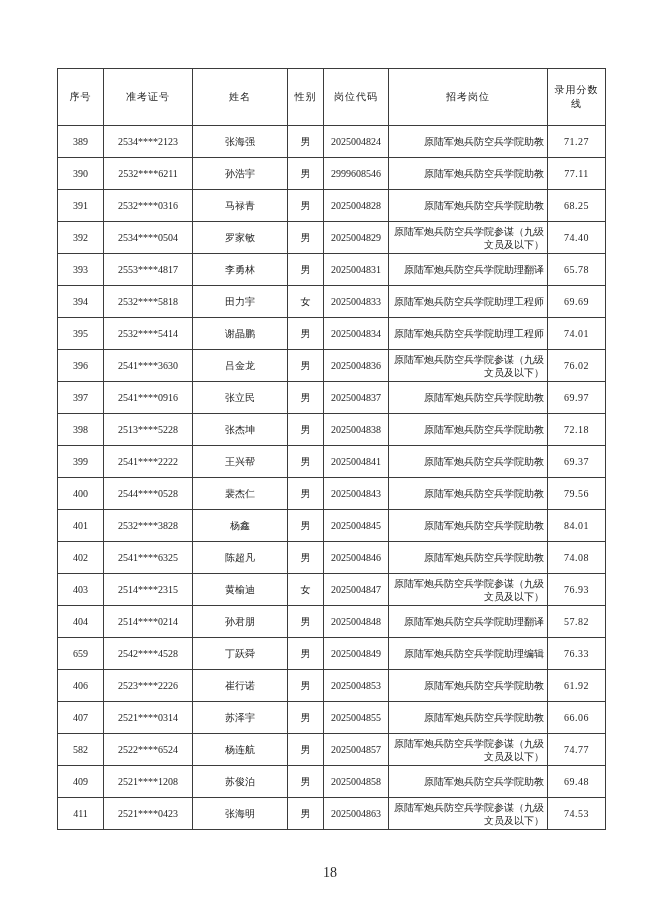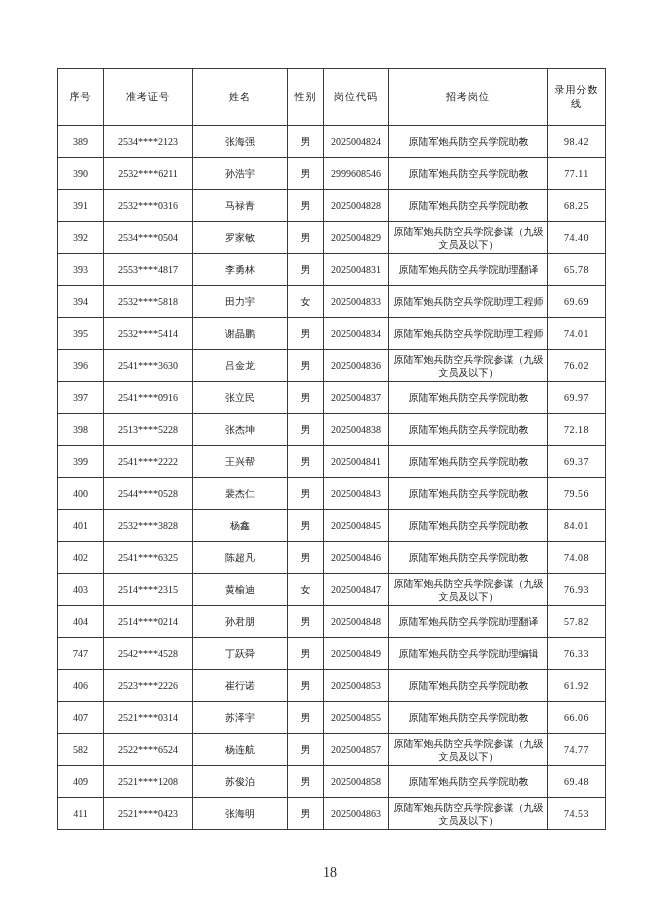--- a/index.html
+++ b/index.html
@@ -20,21 +20,21 @@
     border:1px solid #3b3b3b;
     font-weight:normal;
     font-size:10px;
     text-align:center;
     vertical-align:middle;
     padding:2px 3px;
     word-break:break-all;
   }
   .roster th { height:52px; letter-spacing:1px; }
   .roster td { height:27px; line-height:13px; }
-  .roster td.pos { text-align:center; padding-left:4px; }
+  .roster td.pos { text-align:right; padding-left:4px; }
   .roster td.score { letter-spacing:0.5px; }
   .page-num {
     position:absolute; top:865px; left:0; width:650px;
     text-align:center; font-size:14px; color:#2a2a2a;
   }
 </style>
 </head>
 <body>
 
 <div class="sheet">
@@ -61,21 +61,21 @@
       </tr>
     </thead>
     <tbody id="roster-body">
         <tr>
       <td class="num">389</td>
       <td class="num">2534****2123</td>
       <td>张海强</td>
       <td>男</td>
       <td class="num">2025004824</td>
       <td class="pos">原陆军炮兵防空兵学院助教</td>
-      <td class="score">98.42</td>
+      <td class="score">71.27</td>
     </tr>
         <tr>
       <td class="num">390</td>
       <td class="num">2532****6211</td>
       <td>孙浩宇</td>
       <td>男</td>
       <td class="num">2999608546</td>
       <td class="pos">原陆军炮兵防空兵学院助教</td>
       <td class="score">77.11</td>
     </tr>
@@ -199,21 +199,21 @@
         <tr>
       <td class="num">404</td>
       <td class="num">2514****0214</td>
       <td>孙君朋</td>
       <td>男</td>
       <td class="num">2025004848</td>
       <td class="pos">原陆军炮兵防空兵学院助理翻译</td>
       <td class="score">57.82</td>
     </tr>
         <tr>
-      <td class="num">747</td>
+      <td class="num">659</td>
       <td class="num">2542****4528</td>
       <td>丁跃舜</td>
       <td>男</td>
       <td class="num">2025004849</td>
       <td class="pos">原陆军炮兵防空兵学院助理编辑</td>
       <td class="score">76.33</td>
     </tr>
         <tr>
       <td class="num">406</td>
       <td class="num">2523****2226</td>

